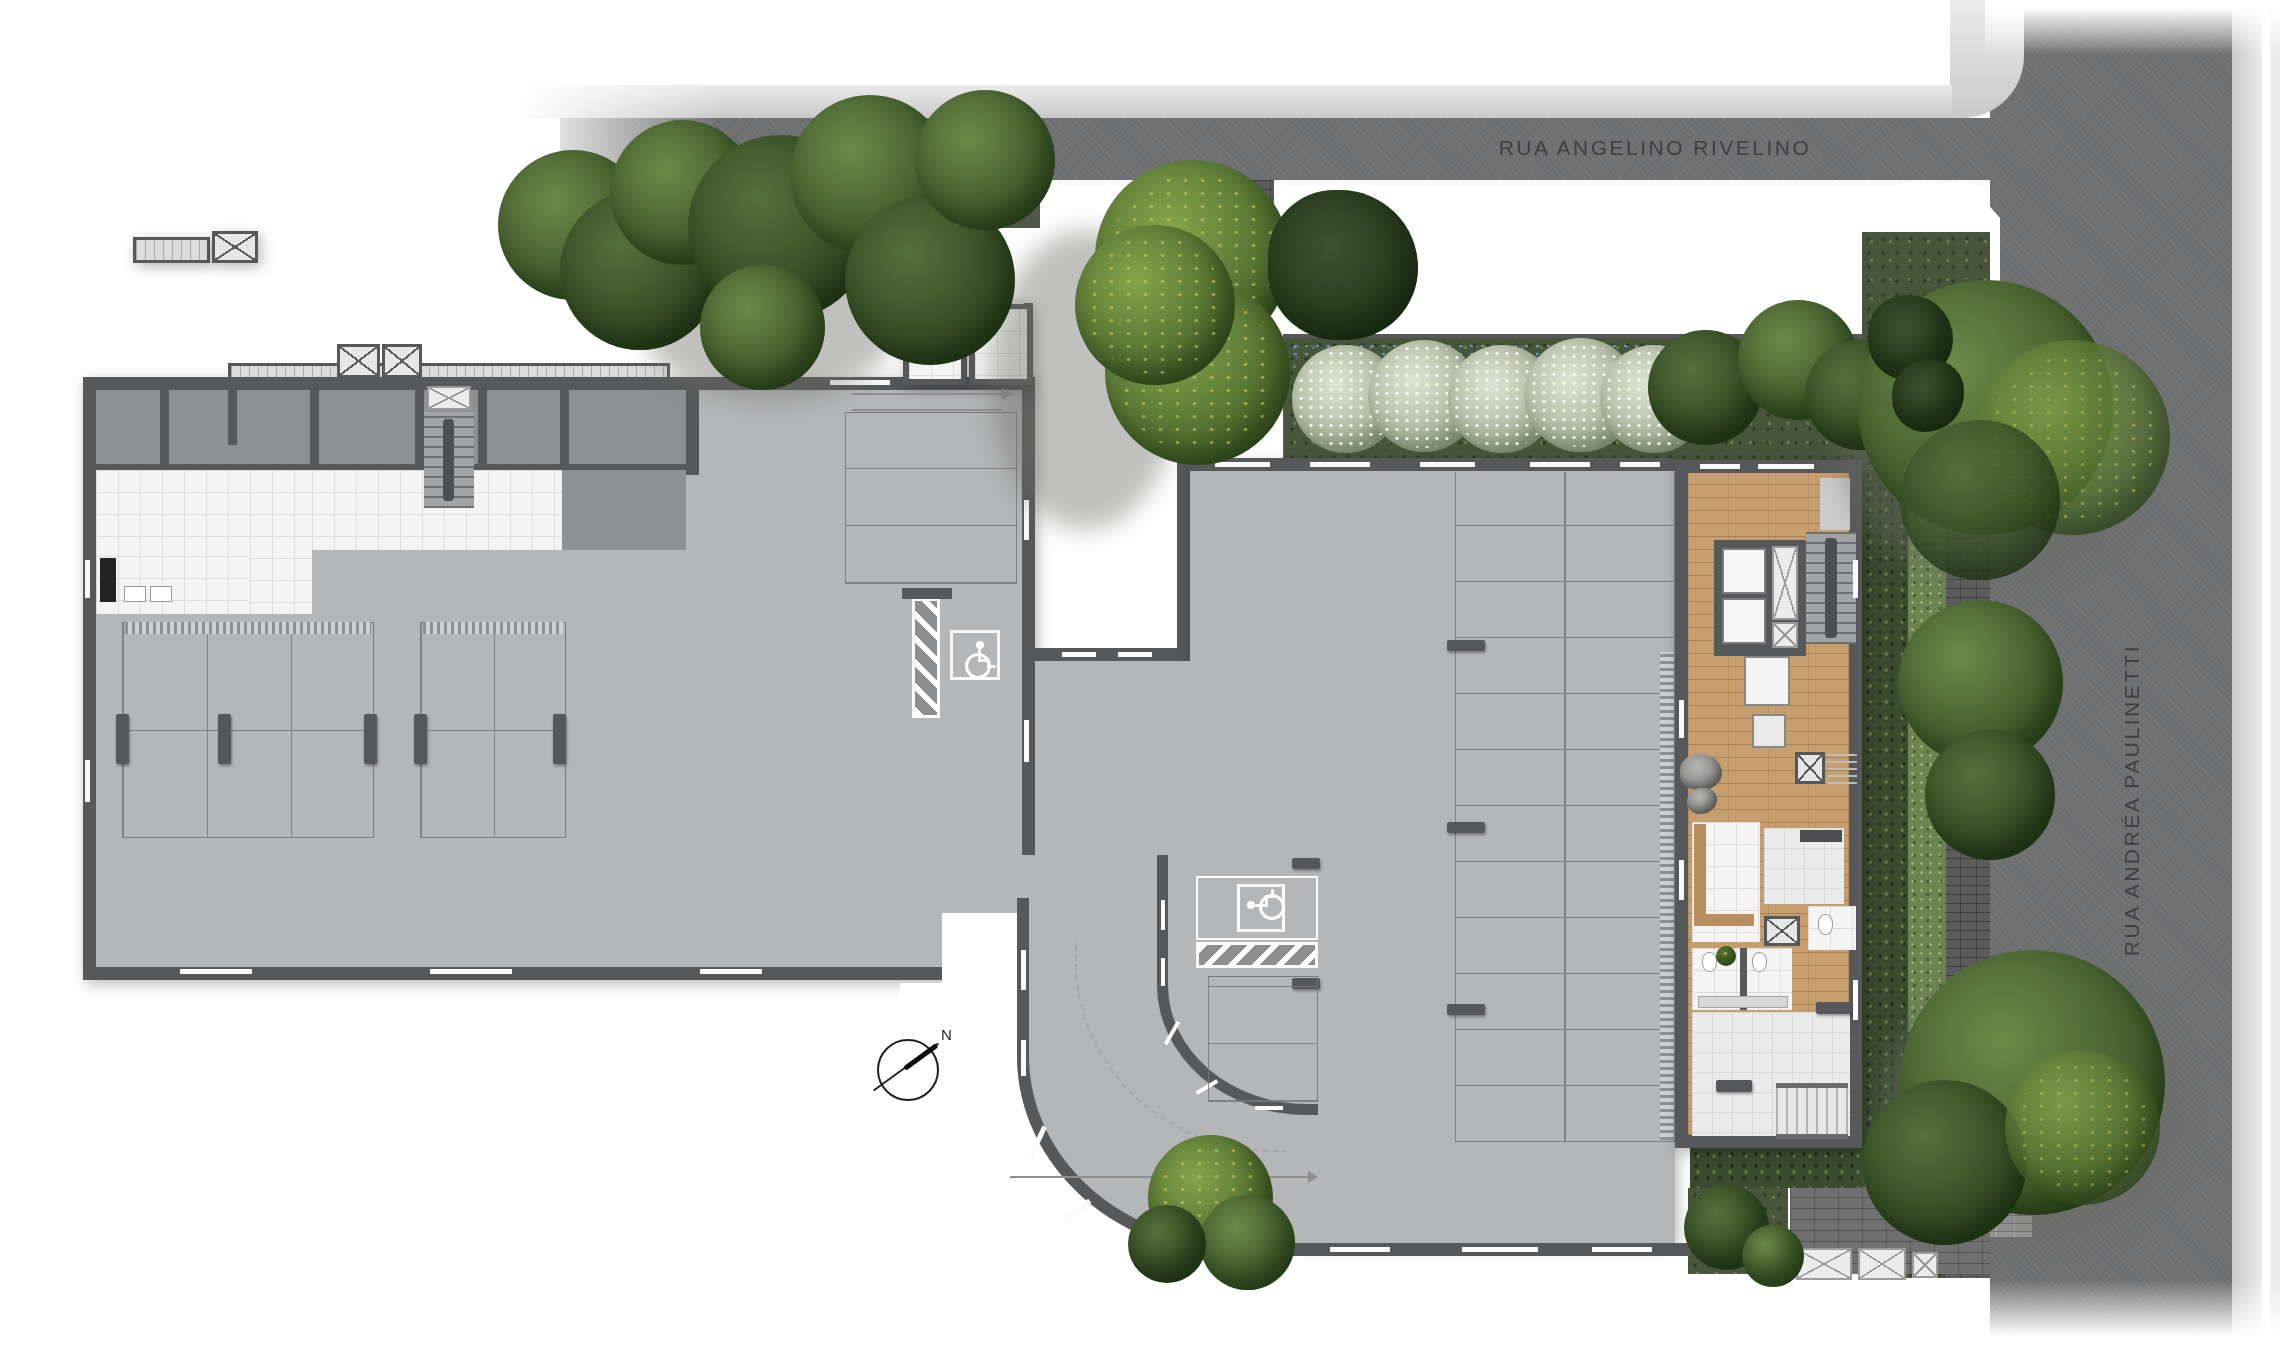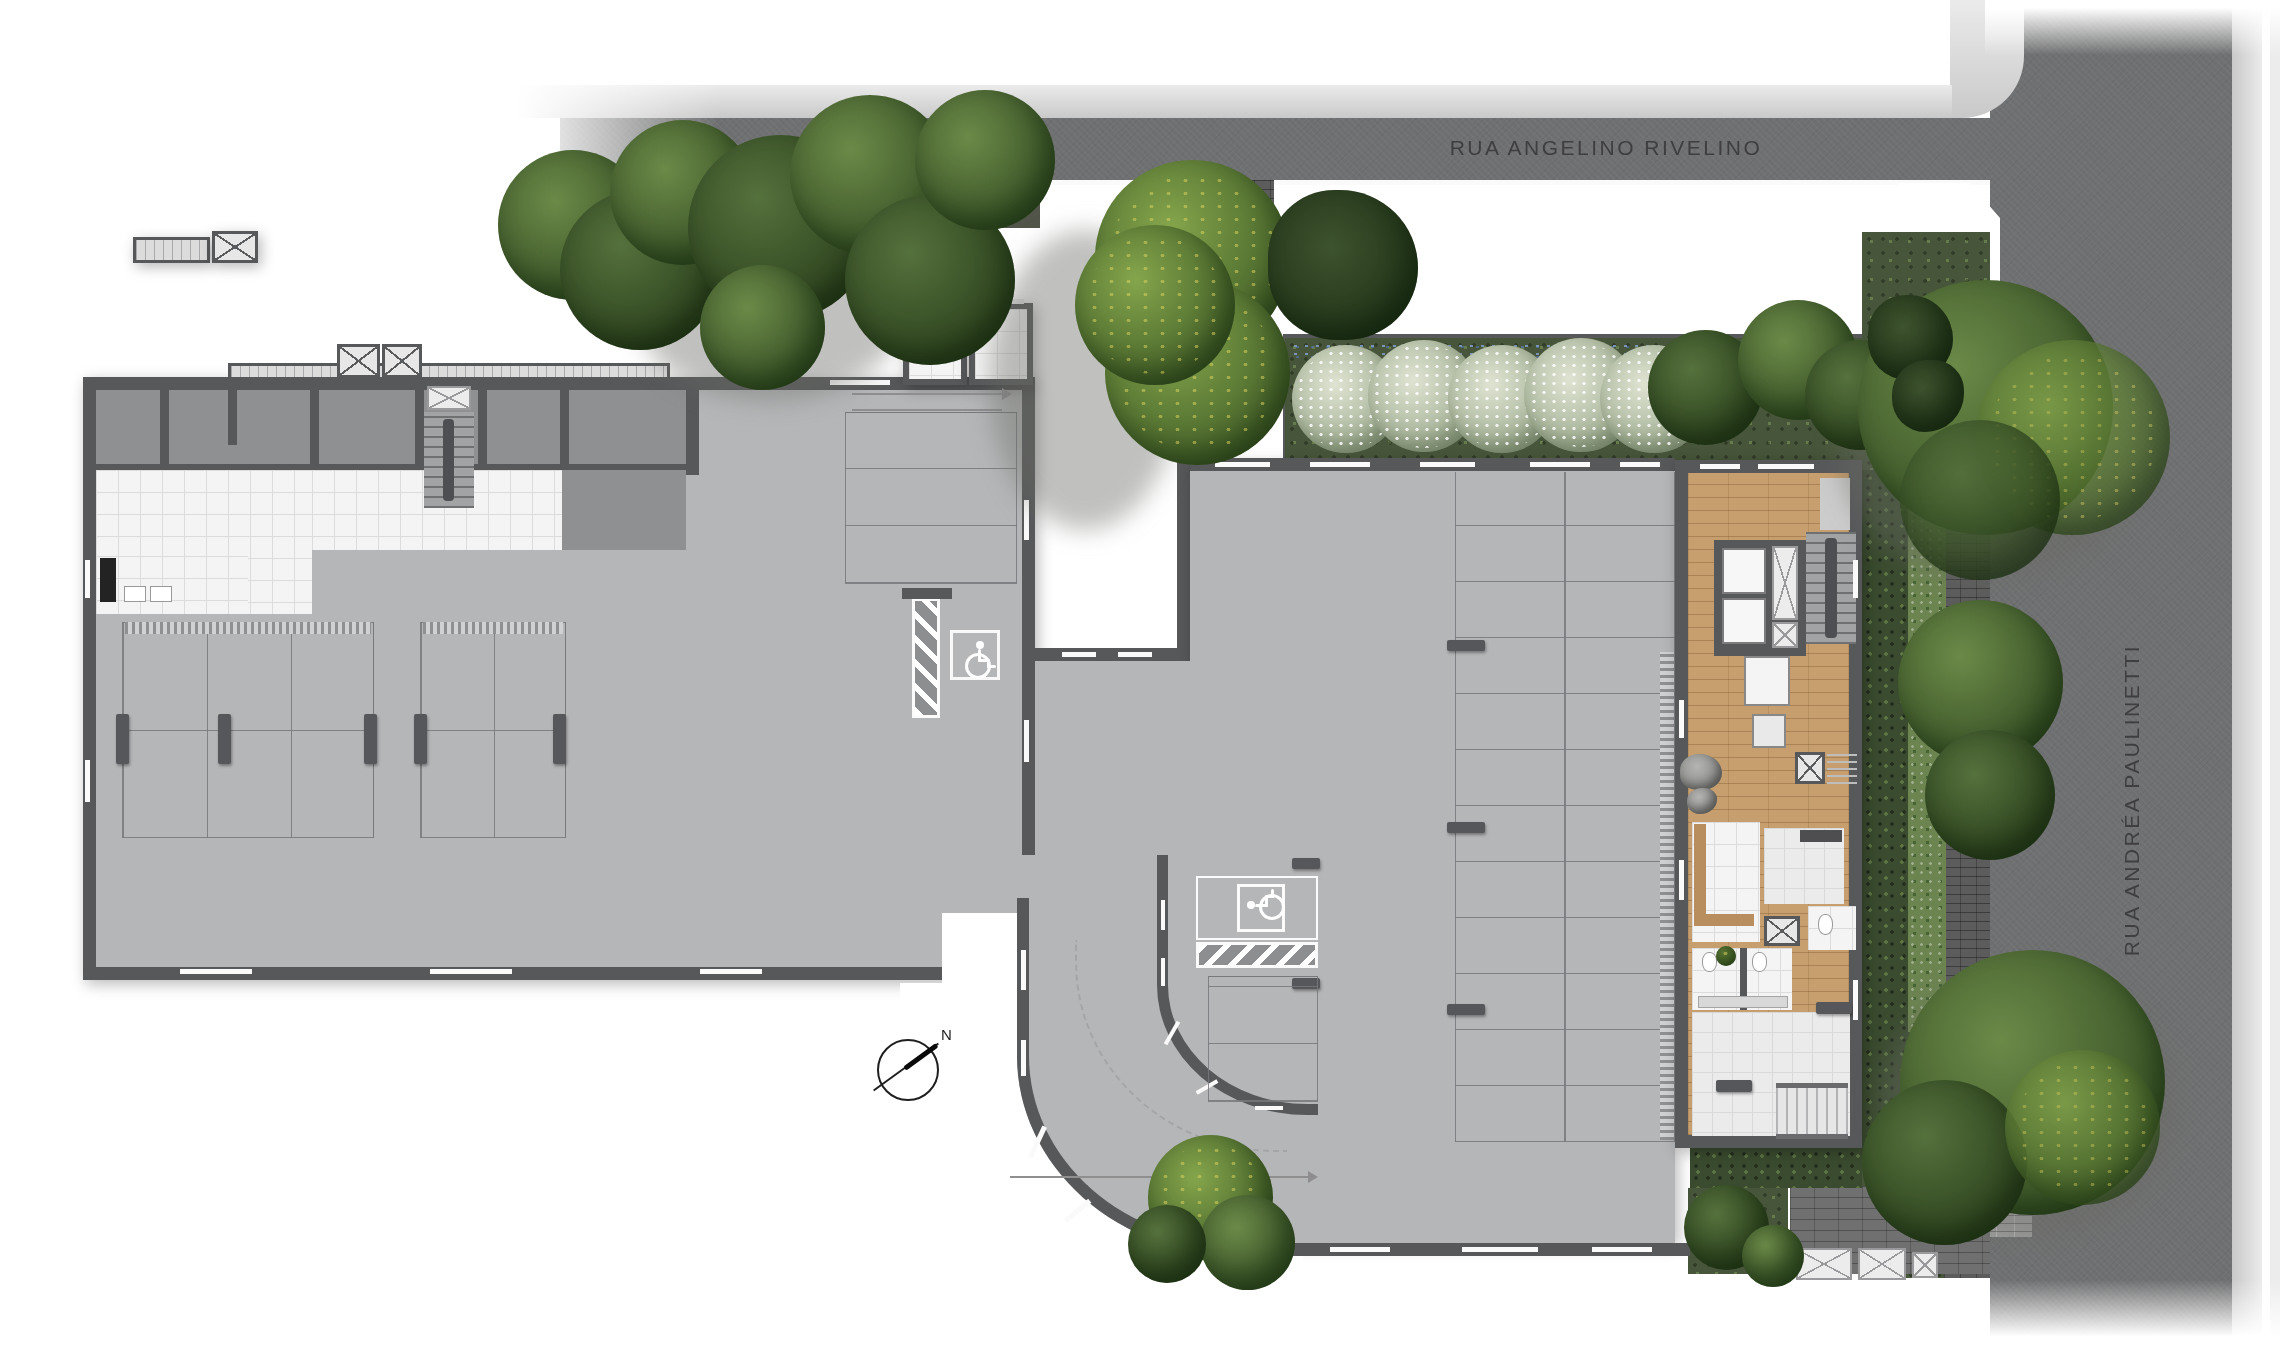--- a/index.html
+++ b/index.html
@@ -281,21 +281,21 @@
   <div class="a" style="left:1776px;top:1134px;width:72px;height:5px;background:#6b6b6d;"></div>
   <div class="a wseg" style="left:1679px;top:700px;width:5px;height:38px;"></div>
   <div class="a wseg" style="left:1679px;top:860px;width:5px;height:40px;"></div>
   <div class="a wseg" style="left:1853px;top:560px;width:5px;height:38px;"></div>
   <div class="a wseg" style="left:1853px;top:980px;width:5px;height:40px;"></div>
 
   <div class="a xboxlite" style="left:1796px;top:1248px;width:56px;height:32px;box-sizing:border-box;"></div>
   <div class="a xboxlite" style="left:1858px;top:1248px;width:48px;height:32px;box-sizing:border-box;"></div>
   <div class="a xboxlite" style="left:1912px;top:1252px;width:26px;height:26px;box-sizing:border-box;"></div>
 
-  <div class="a stlabel" style="left:1351px;top:136px;width:510px;">RUA ANGELINO RIVELINO</div>
+  <div class="a stlabel" style="left:1400px;top:136px;width:510px;">RUA ANGELINO RIVELINO</div>
   <div class="a stlabel" style="left:1933px;top:787px;width:400px;height:26px;transform:rotate(-90deg);">RUA ANDRÉA PAULINETTI</div>
 
   <div class="a fadeL" style="left:460px;top:60px;width:260px;height:140px;"></div>
 
   <div class="a tshadow" style="left:990px;top:230px;width:190px;height:300px;"></div>
   <div class="a tshadow" style="left:640px;top:240px;width:260px;height:160px;"></div>
   <div class="a tshadow" style="left:1840px;top:330px;width:300px;height:250px;"></div>
   <div class="a tshadow" style="left:1880px;top:970px;width:300px;height:270px;"></div>
   <div class="a tree t-mid" style="left:498px;top:150px;width:150px;height:150px;"></div>
   <div class="a tree t-dark" style="left:560px;top:190px;width:160px;height:160px;"></div>

